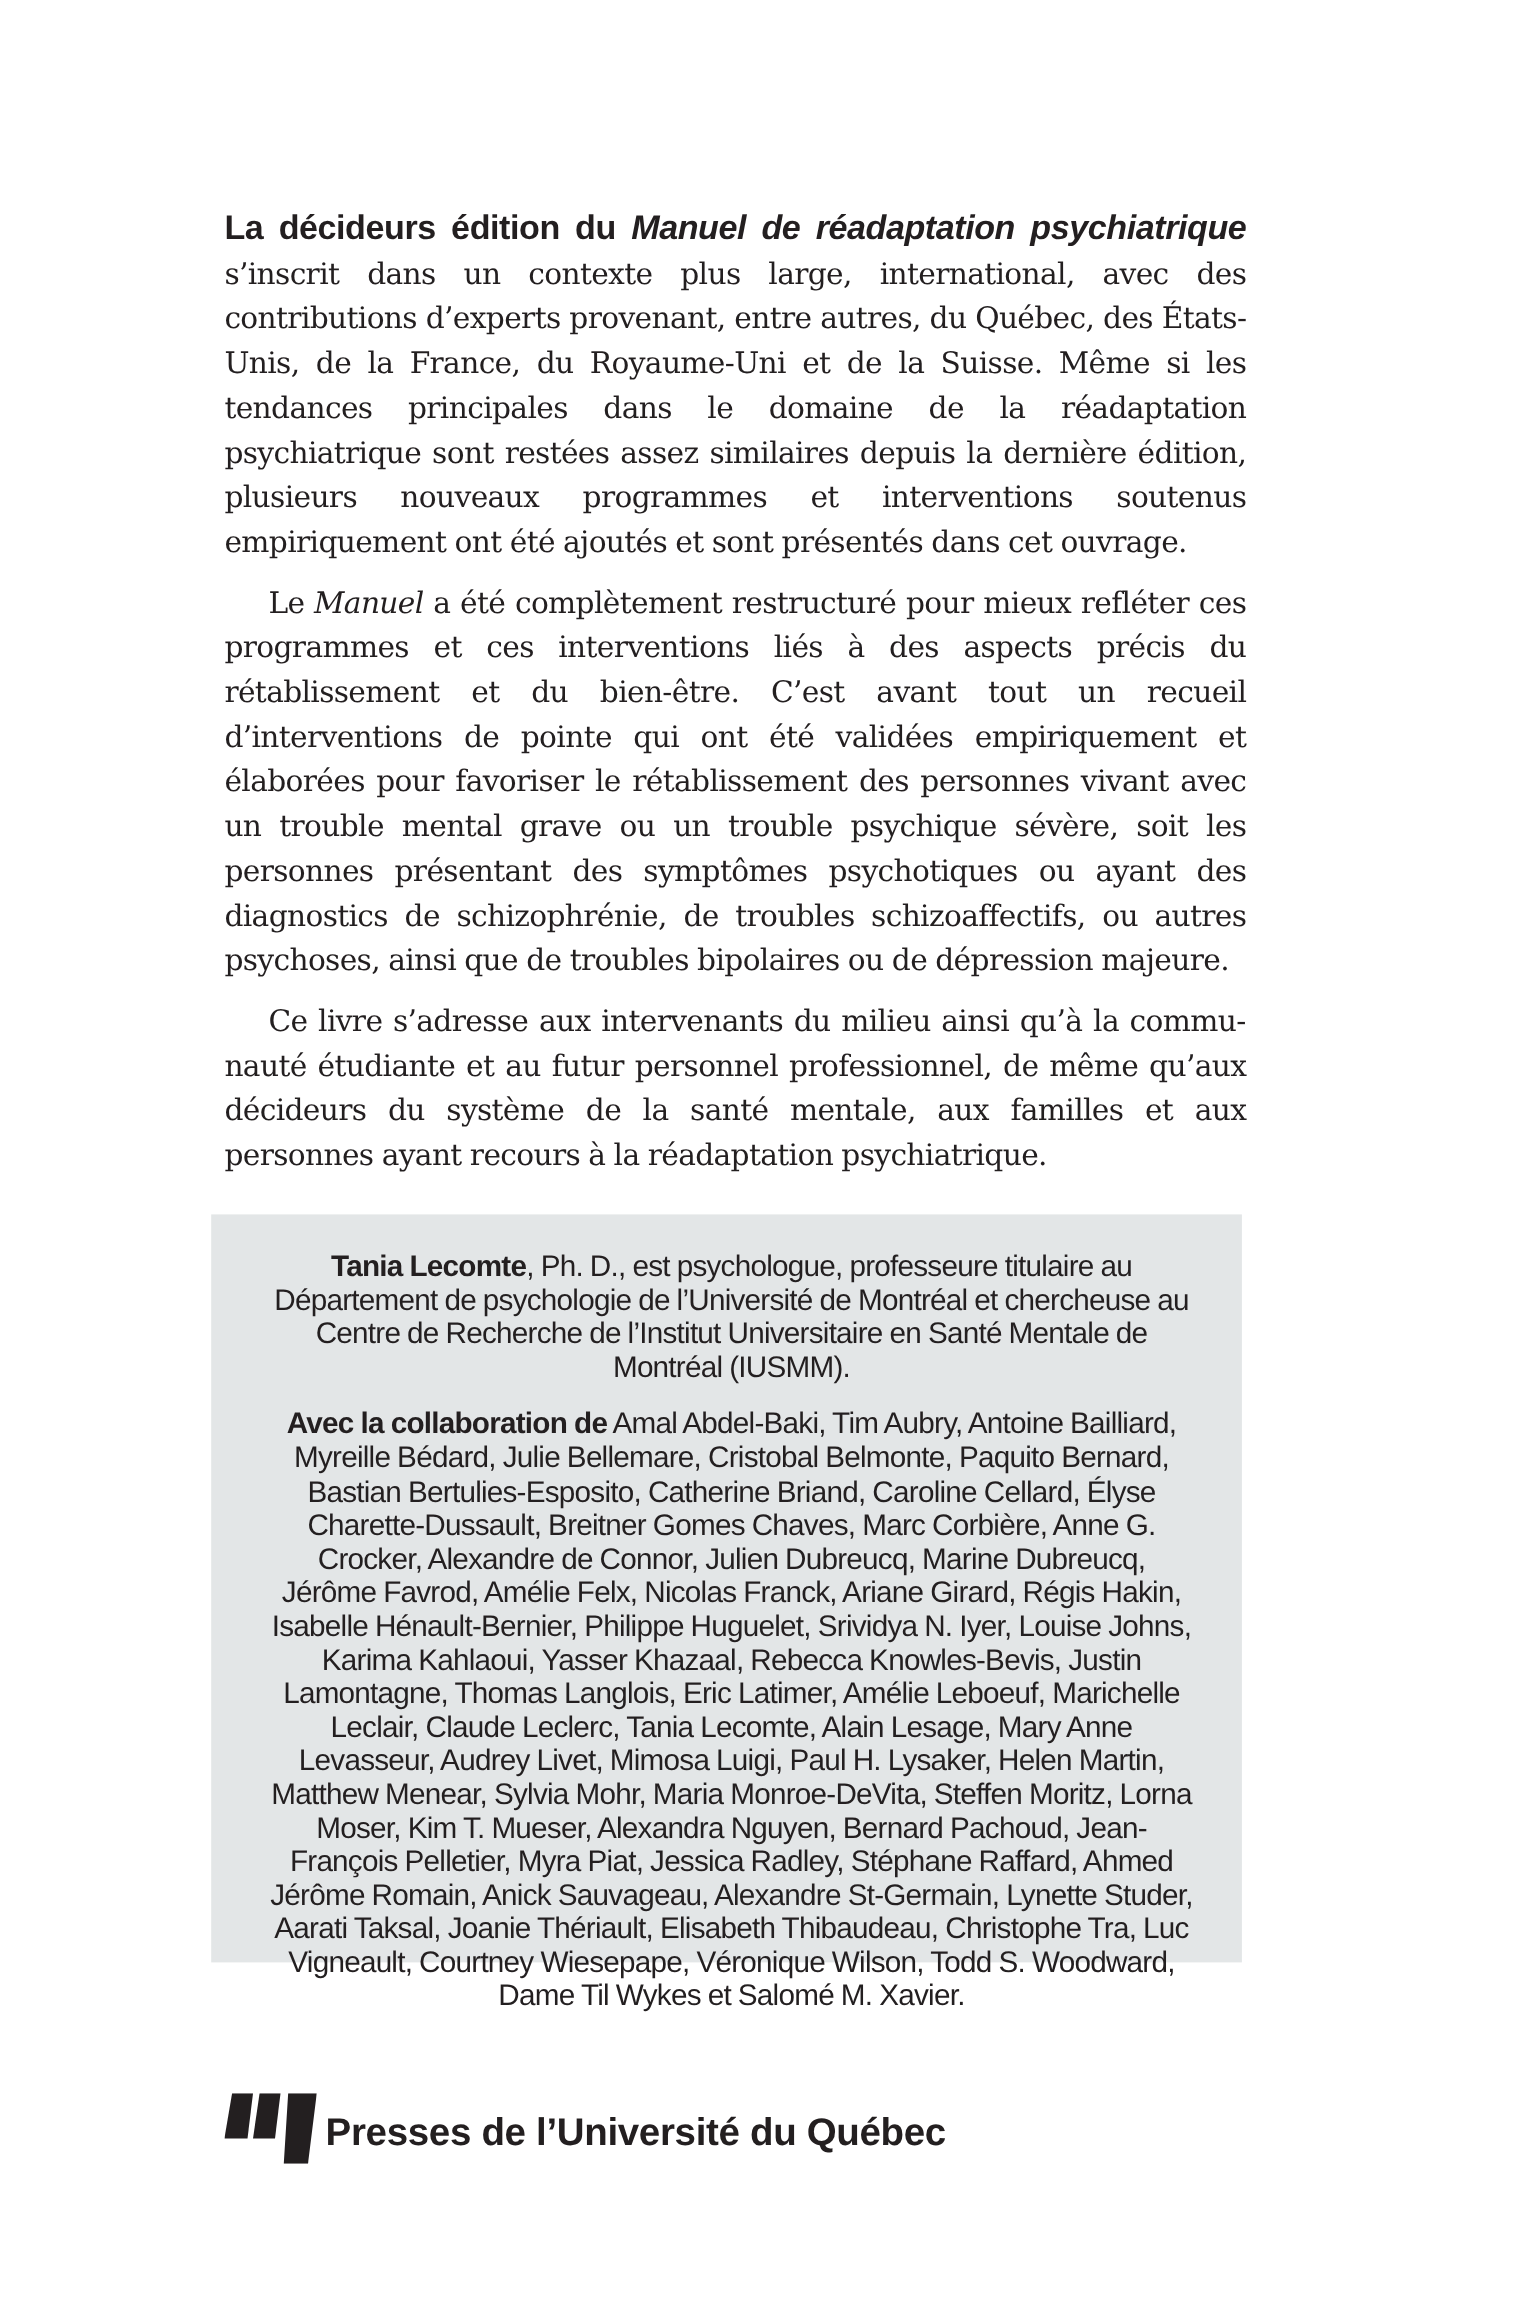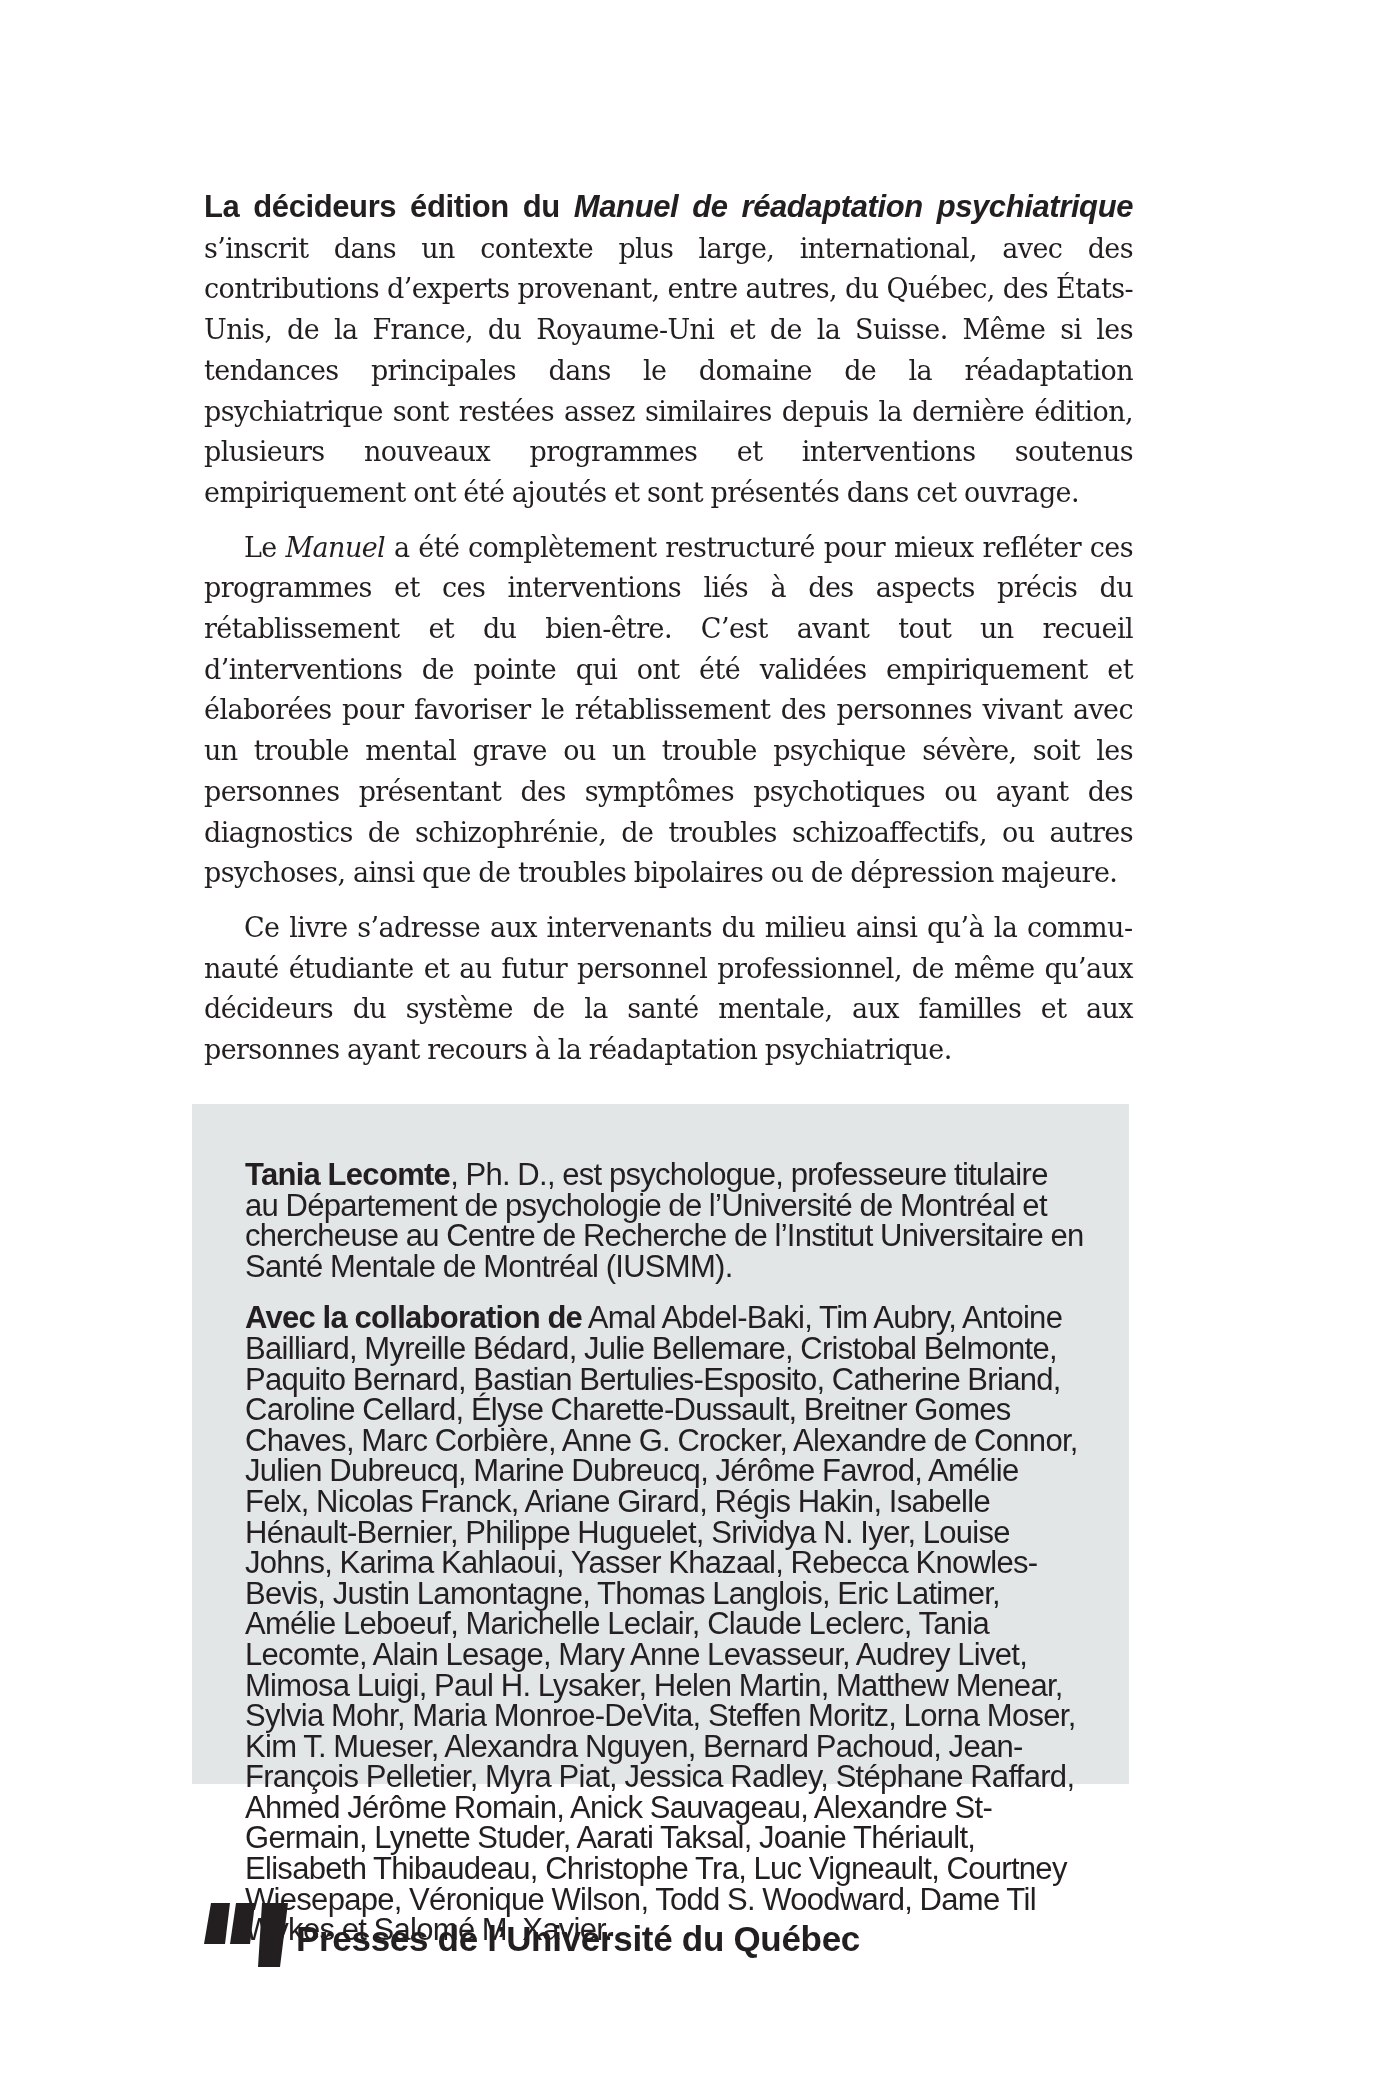--- a/index.html
+++ b/index.html
@@ -34,27 +34,28 @@
   .body-text i { font-style: italic; margin-top: 36px; }
 
   .bio-box {
     position: absolute;
     left: 192px; top: 1104px;
     width: 937px; height: 680px;
     background: #e3e6e7;
   }
   .bio-text {
     position: absolute;
-    left: 53px; top: 56px;
+    left: 53px; top: 32px;
     width: 840px;
     font-family: "Liberation Sans", "DejaVu Sans", sans-serif;
-    font-size: 31px;
+    font-size: 27px;
     line-height: 30.6px;
     letter-spacing: -0.7px;
     word-spacing: -0.5px;
+    text-align: center;
   }
   .bio-text p { margin: 0 0 21px 0; }
   .bio-text b { font-weight: bold; }
 
   .publisher {
     position: absolute;
     left: 204px; top: 1903px;
     height: 64px;
     display: flex; align-items: flex-start;
   }

